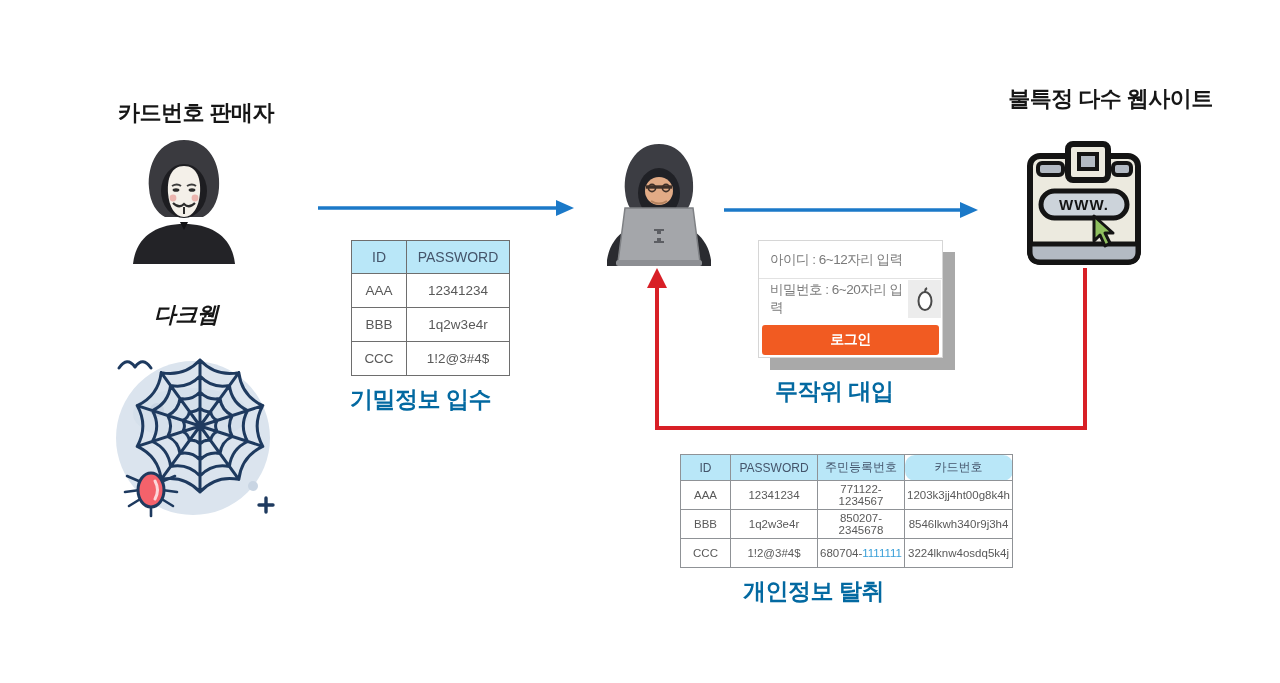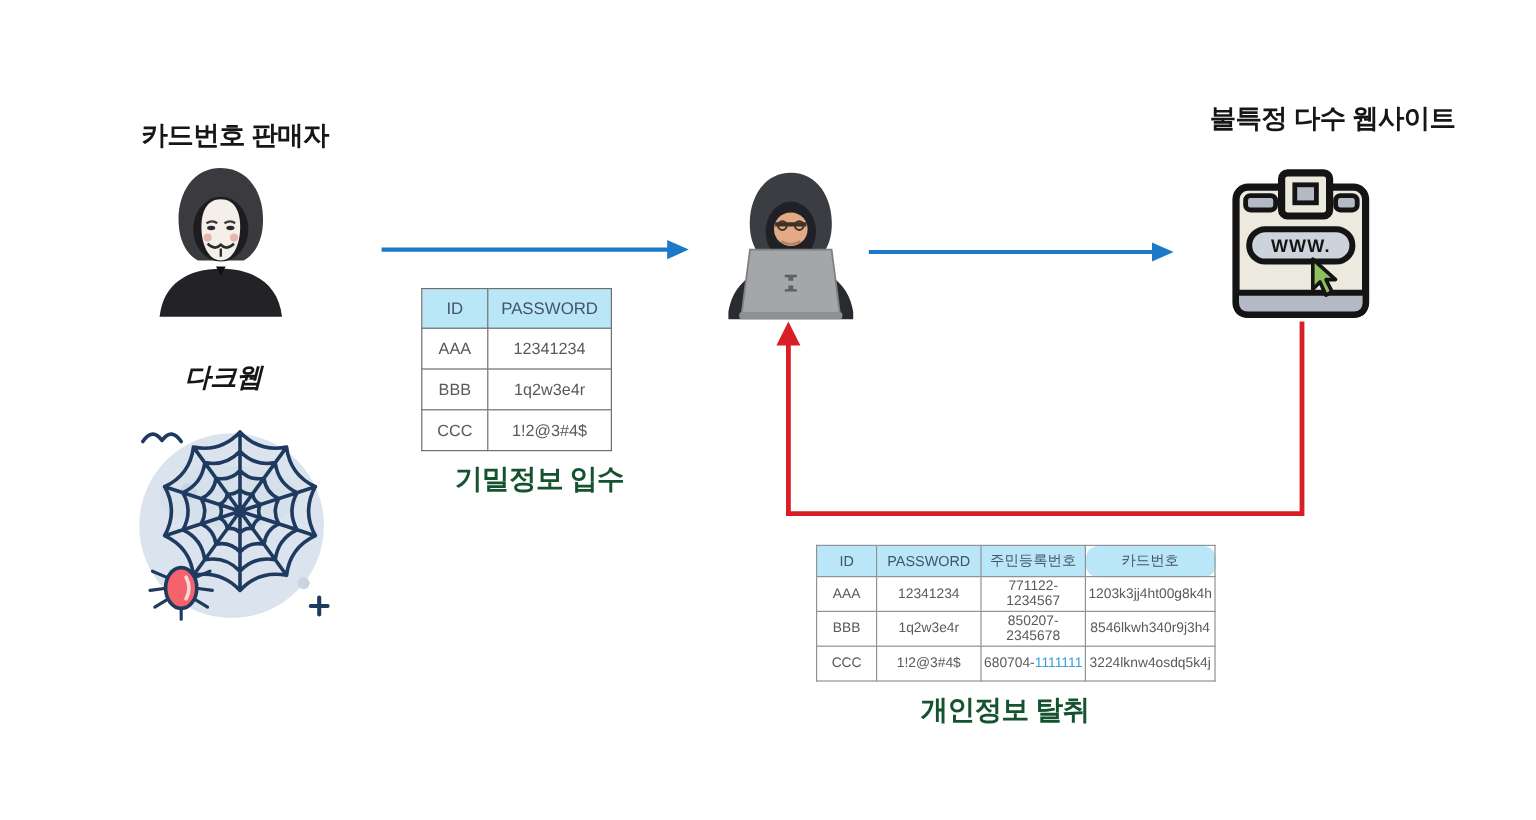--- a/index.html
+++ b/index.html
@@ -2,21 +2,21 @@
 <html style="--arrow-blue: #1b79c8; --arrow-red: #d81f26; --table-header-bg: #b9e7f8; --table-header-text: #44546a; --cell-text: #595959; --link-blue: #3aa0d8; --button-orange: #f15b22; --shadow-gray: #a9a9a9;"><head>
 <meta charset="utf-8">
 <style>
   html,body{margin:0;padding:0;background:#fff;}
   *{box-sizing:border-box;}
   body{font-family:"Liberation Sans","DejaVu Sans",sans-serif;}
   #canvas{position:relative;width:1280px;height:683px;background:#fff;overflow:hidden;}
 
   .abs{position:absolute;}
   .title{font-size:22px;font-weight:800;color:#161616;text-align:center;letter-spacing:-0.5px;}
-  .caption{font-size:23px;font-weight:800;color:#14532d;text-align:right;letter-spacing:-0.5px;}
+  .caption{font-size:23px;font-weight:800;color:#0369a1;text-align:left;letter-spacing:-0.5px;}
 
   
   #connectors{position:absolute;left:0;top:0;width:1280px;height:683px;pointer-events:none;}
 
   
   table{border-collapse:collapse;background:#fff;}
   .cred-table{position:absolute;left:351px;top:240px;}
   .cred-table th{background:var(--table-header-bg,#b9e7f8);color:var(--table-header-text,#44546a);
     font-size:14px;font-weight:400;border:1px solid #6e6e6e;height:33px;}
   .cred-table td{border:1px solid #6e6e6e;height:34px;text-align:center;
@@ -153,20 +153,36 @@
       <rect x="19" y="122" width="86" height="6" rx="2.5" fill="#8d8f93"></rect>
       <g fill="none" stroke="#5c5e63" stroke-width="2">
         <path d="M57,92 h4 v4"></path>
           <path d="M67,92 h-4 v4"></path>
           <path d="M57,104 h4 v-4"></path>
           <path d="M67,104 h-4 v-4"></path>
       </g>
     </svg>
   </div>
 
+  <div class="login-box">
+    <div class="login-row id">
+      <span>아이디 : 6~12자리 입력</span>
+    </div>
+    <div class="login-row pw">
+      <span>비밀번호 : 6~20자리 입력</span>
+      <span class="pw-adorn">
+        <svg width="18" height="26" viewBox="0 0 18 26">
+          <ellipse cx="9" cy="15" rx="6.5" ry="9" fill="#fff" stroke="#4a4a4a" stroke-width="2"></ellipse>
+          <path d="M9,6 Q9,3 11,2" fill="none" stroke="#4a4a4a" stroke-width="2"></path>
+        </svg>
+      </span>
+    </div>
+    <button class="login-btn">로그인</button>
+  </div>
+  <div class="abs caption" style="left:775px;top:376px;width:150px;">무작위 대입</div>
 
   <div class="abs title" style="left:980px;top:84px;width:215px;margin-left:23px;">불특정 다수 웹사이트</div>
 
   <div class="abs" style="left:1024px;top:140px;">
     <svg width="120" height="128" viewBox="0 0 120 128">
       <rect x="6" y="16" width="108" height="106" rx="10" fill="#eceadf" stroke="#141414" stroke-width="6"></rect>
       <path d="M6,104 L114,104 L114,112 Q114,122 104,122 L16,122 Q6,122 6,112 Z" fill="#b3bac3" stroke="#141414" stroke-width="5"></path>
       <rect x="44" y="4" width="40" height="36" rx="5" fill="#eceadf" stroke="#141414" stroke-width="6"></rect>
       <rect x="55" y="14" width="18" height="15" fill="#b3bac3" stroke="#141414" stroke-width="4"></rect>
       <rect x="14" y="23" width="25" height="12" rx="4" fill="#b3bac3" stroke="#141414" stroke-width="4"></rect>

